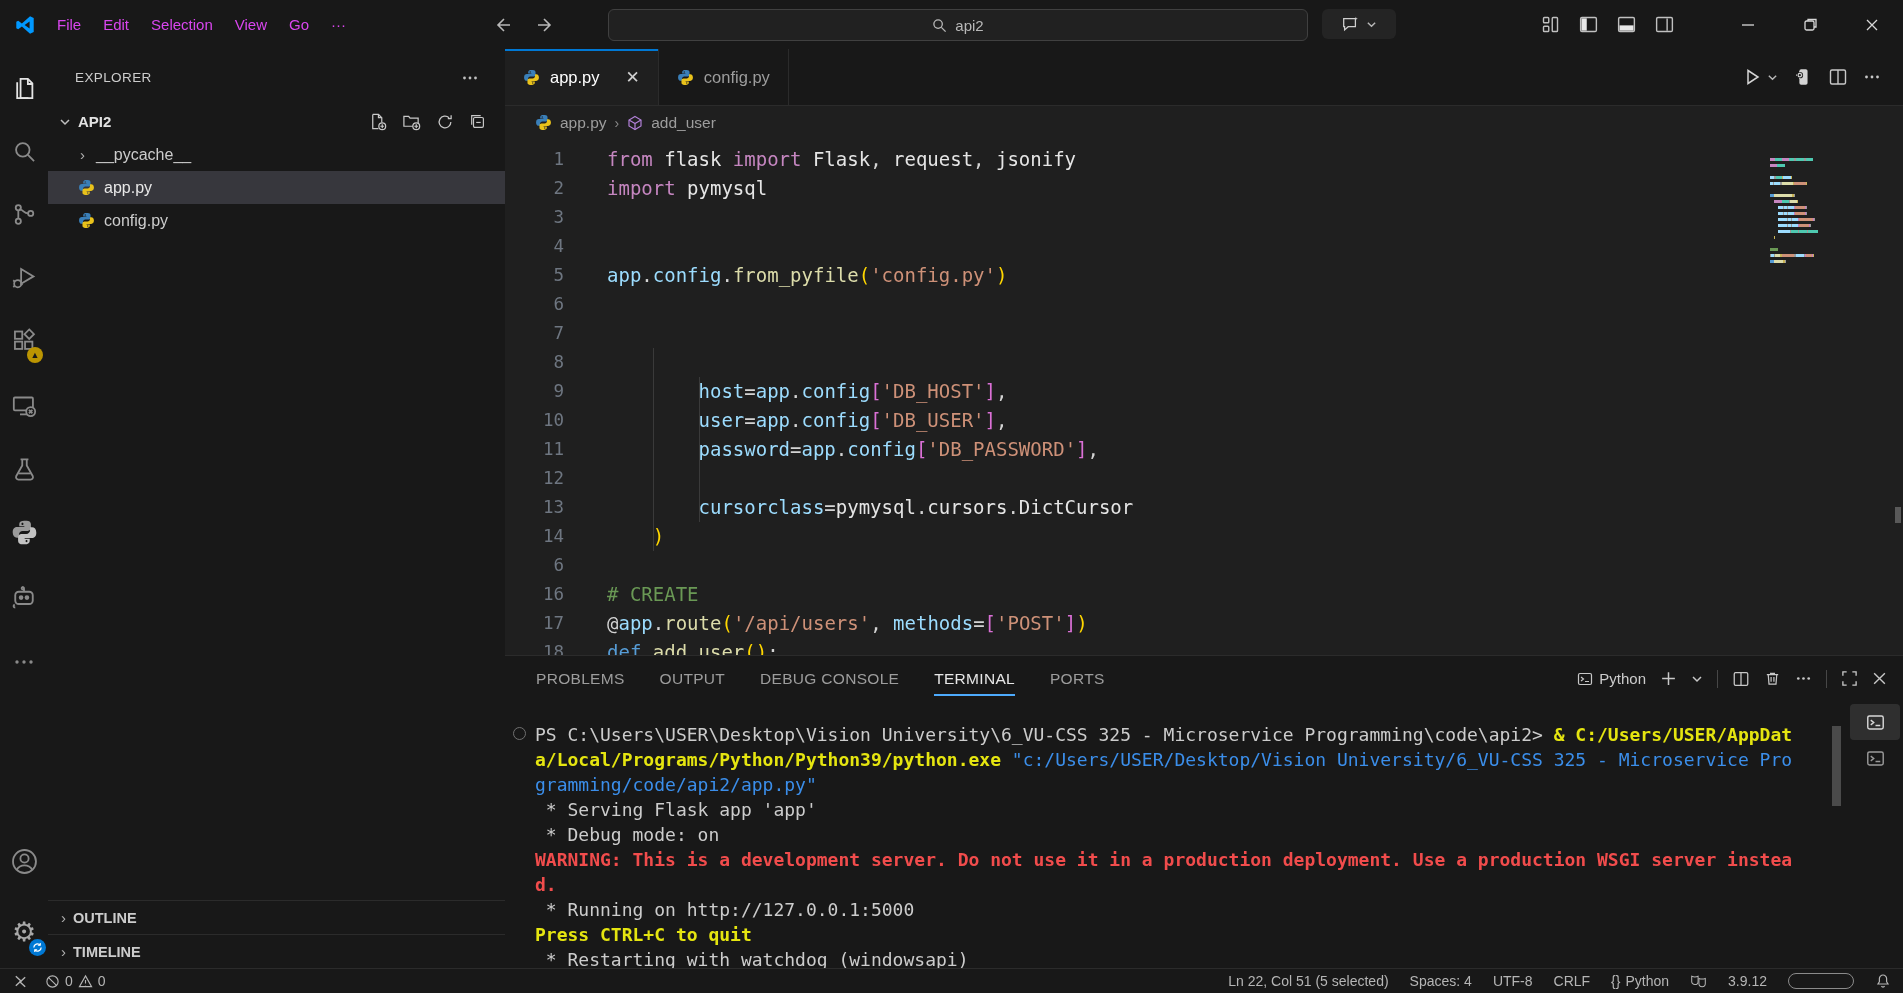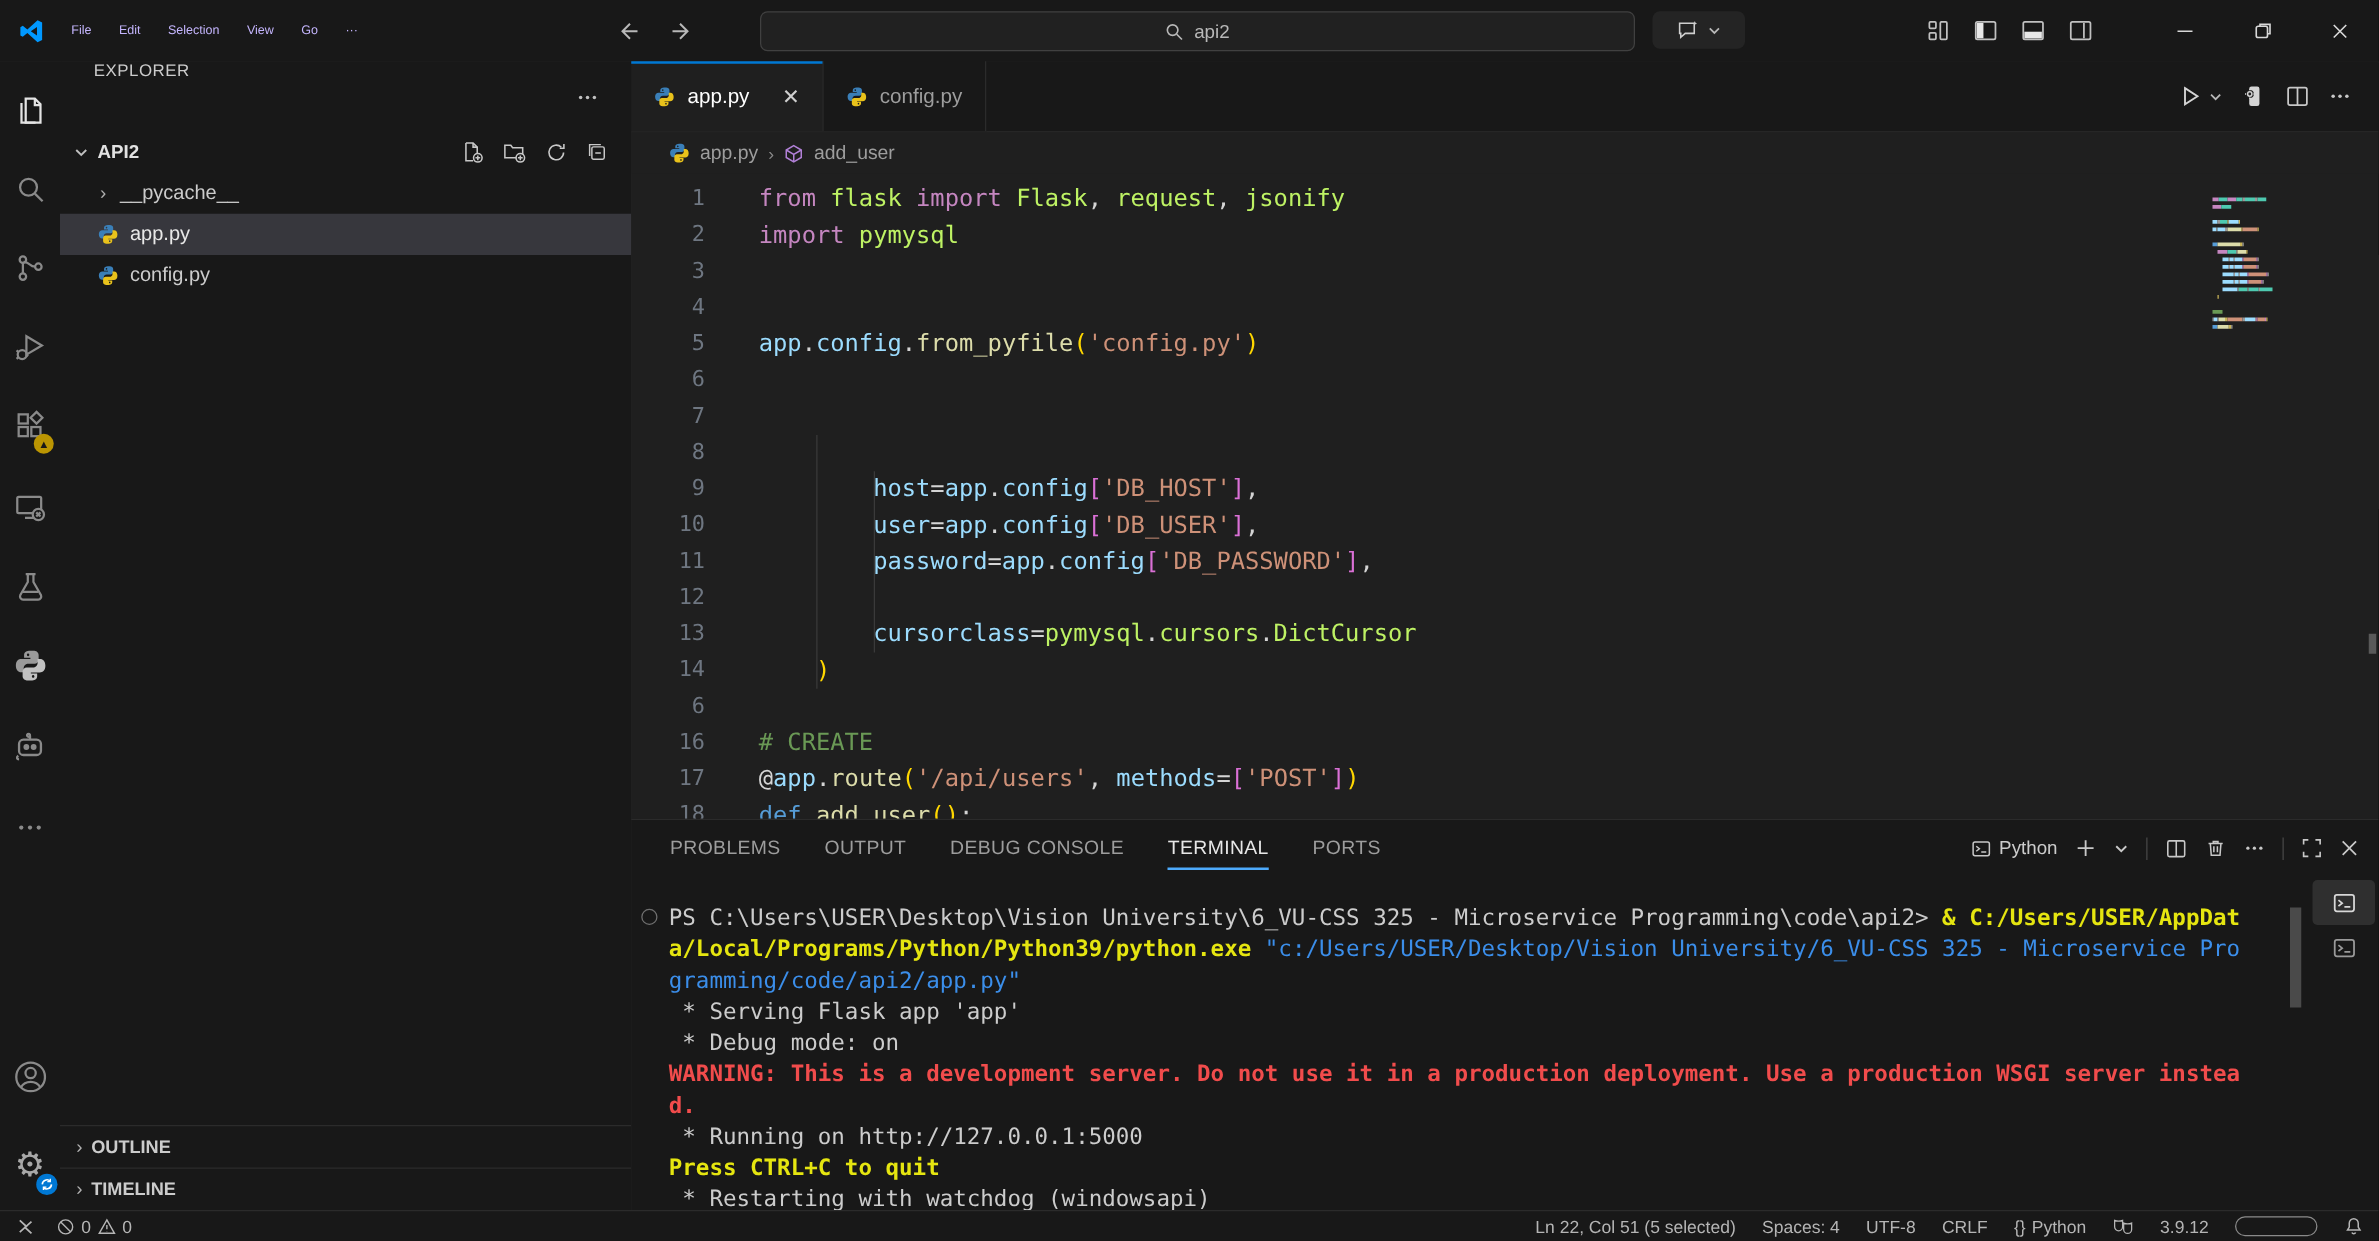--- a/index.html
+++ b/index.html
@@ -3,36 +3,36 @@
 <meta charset="utf-8">
 <style>
   html,body{margin:0;padding:0;background:#000;}
   .screen{position:relative;width:1903px;height:993px;overflow:hidden;background:#1f1f1f;
     font-family:"Liberation Sans",sans-serif;color:#cccccc;-webkit-font-smoothing:antialiased;}
   svg{display:block}
   
   .titlebar{position:absolute;left:0;top:0;width:1903px;height:49px;background:#181818;border-bottom:1px solid #2b2b2b;display:flex;align-items:center;}
   .logo{margin-left:14px}
   .menubar{display:flex;margin-left:10px;height:49px;align-items:center}
-  .menu-item{padding:0 11px;font-size:10px;color:#c4b5fd;cursor:default}
+  .menu-item{padding:0 11px;font-size:15px;color:#d946ef;cursor:default}
   .nav-arrow{position:absolute;top:0;height:49px;display:flex;align-items:center;color:#b8b8b8}
   .command-center{position:absolute;left:608px;top:9px;width:698px;height:30px;background:#212121;border:1px solid #404040;border-radius:6px;display:flex;align-items:center;justify-content:center;gap:8px;font-size:15px;color:#b8b8b8}
   .copilot-btn{position:absolute;left:1322px;top:9px;width:74px;height:30px;background:#242424;border-radius:6px;display:flex;align-items:center;justify-content:center;gap:7px}
   .layout-controls{position:absolute;left:1540px;top:0;height:49px;display:flex;align-items:center;gap:17px}
   .window-controls{position:absolute;right:0;top:0;height:49px;display:flex}
   .wbtn{width:62px;height:49px;display:flex;align-items:center;justify-content:center}
   
   .activitybar{position:absolute;left:0;top:49px;width:48px;height:919px;background:#181818;border-right:1px solid #2b2b2b}
   .act-item{position:absolute;left:0;width:48px;height:42px;display:flex;align-items:center;justify-content:center}
   .badge-warn{position:absolute;right:5px;bottom:-2px;width:16px;height:16px;border-radius:50%;background:#bb9502;display:flex;align-items:center;justify-content:center;font-size:9px;color:#181818;font-weight:bold}
   .badge-sync{position:absolute;right:2px;bottom:-3px;width:17px;height:17px;border-radius:50%;background:#0078d4;display:flex;align-items:center;justify-content:center}
   .gear-glyph{font-size:27px;color:#a8a8a8;line-height:1}
   
   .sidebar{position:absolute;left:48px;top:49px;width:457px;height:919px;background:#181818;border-right:1px solid #2b2b2b}
-  .sb-header{height:56px;display:flex;padding-left:27px;font-size:13.5px;letter-spacing:.4px;color:#cccccc;position:relative}
+  .sb-header{height:56px;display:flex;align-items:center;padding-left:27px;font-size:13.5px;letter-spacing:.4px;color:#cccccc;position:relative}
   .sb-more{position:absolute;right:26px;top:20px}
   .sb-root{height:33px;display:flex;align-items:center;font-weight:bold;font-size:15px;color:#e2e2e2;position:relative;padding-left:10px;gap:6px}
   .sb-root-actions{position:absolute;right:18px;display:flex;gap:15px;align-items:center}
   .tree-row{height:33px;display:flex;align-items:center;font-size:16px;color:#cccccc;position:relative}
   .tree-row.sel{background:#37373d;color:#e8e8e8}
   .tree-chev{width:16px;margin-left:32px;color:#b0b0b0;font-size:15px}
   .tree-ico{margin-left:30px}
   .tree-label{margin-left:9px}
   .sidebar-bottom{position:absolute;left:0;right:0;bottom:0}
   .sb-section{height:33px;border-top:1px solid #2b2b2b;display:flex;align-items:center;padding-left:13px;gap:7px;font-weight:bold;font-size:14.5px;color:#cccccc}
@@ -44,21 +44,21 @@
   .tab.active{background:#1f1f1f;color:#ffffff}
   .tab.active::before{content:'';position:absolute;left:0;right:0;top:0;height:2px;background:#0078d4}
   .tab-close{margin-left:16px;color:#cfcfcf;font-size:17px}
   .tab-actions{margin-left:auto;display:flex;align-items:center;gap:15px;padding-right:22px}
   .breadcrumb{height:33px;display:flex;align-items:center;gap:8px;padding-left:30px;font-size:15.5px;color:#9d9d9d;background:#1f1f1f}
   .bc-sep{color:#8a8a8a;font-size:14px}
   .code{position:relative;height:517px;overflow:hidden;font-family:"DejaVu Sans Mono",monospace;font-size:19px;line-height:29px;padding-top:6px}
   .code-line{display:flex;height:29px;white-space:pre}
   .ln{flex:0 0 59px;text-align:right;color:#6e7681;font-size:17.5px}
   .ct{padding-left:43px}
-  .tk-kw{color:#C586C0}.tk-kw2{color:#569CD6}.tk-type{color:#bef264}.tk-fn{color:#DCDCAA}
+  .tk-kw{color:#C586C0}.tk-kw2{color:#569CD6}.tk-type{color:#e5e5e5}.tk-fn{color:#DCDCAA}
   .tk-var{color:#9CDCFE}.tk-str{color:#CE9178}.tk-cmt{color:#6A9955}.tk-p,.tk-op{color:#D4D4D4}
   .tk-b1{color:#FFD700}.tk-b2{color:#DA70D6}
   .iguide{position:absolute;width:1px;background:#3a3a3a}
   .minimap{position:absolute;right:13px;top:8px;width:120px}
   .mm-row{height:3px;margin-bottom:3px;font-size:0;white-space:nowrap}
   .mm-sp,.mm-b{display:inline-block;height:3px}
   .ruler-mark{position:absolute;right:2px;top:368px;width:6px;height:16px;background:rgba(160,160,160,.45)}
   
   .panel{position:absolute;left:505px;top:655px;width:1398px;height:313px;background:#181818;border-top:1px solid #2b2b2b}
   .panel-tabs{height:45px;display:flex;align-items:center;padding-left:31px;gap:35px;font-size:15.5px;color:#9d9d9d;letter-spacing:.3px}

